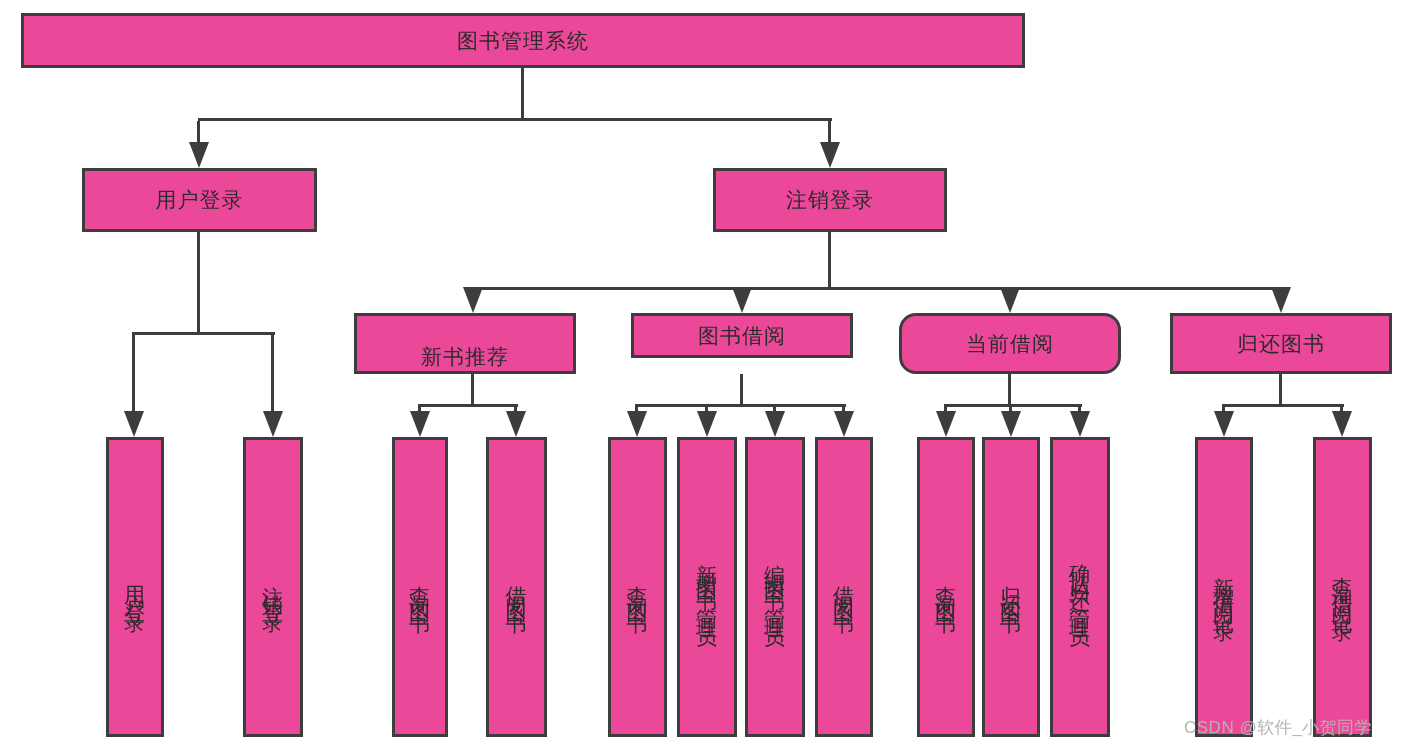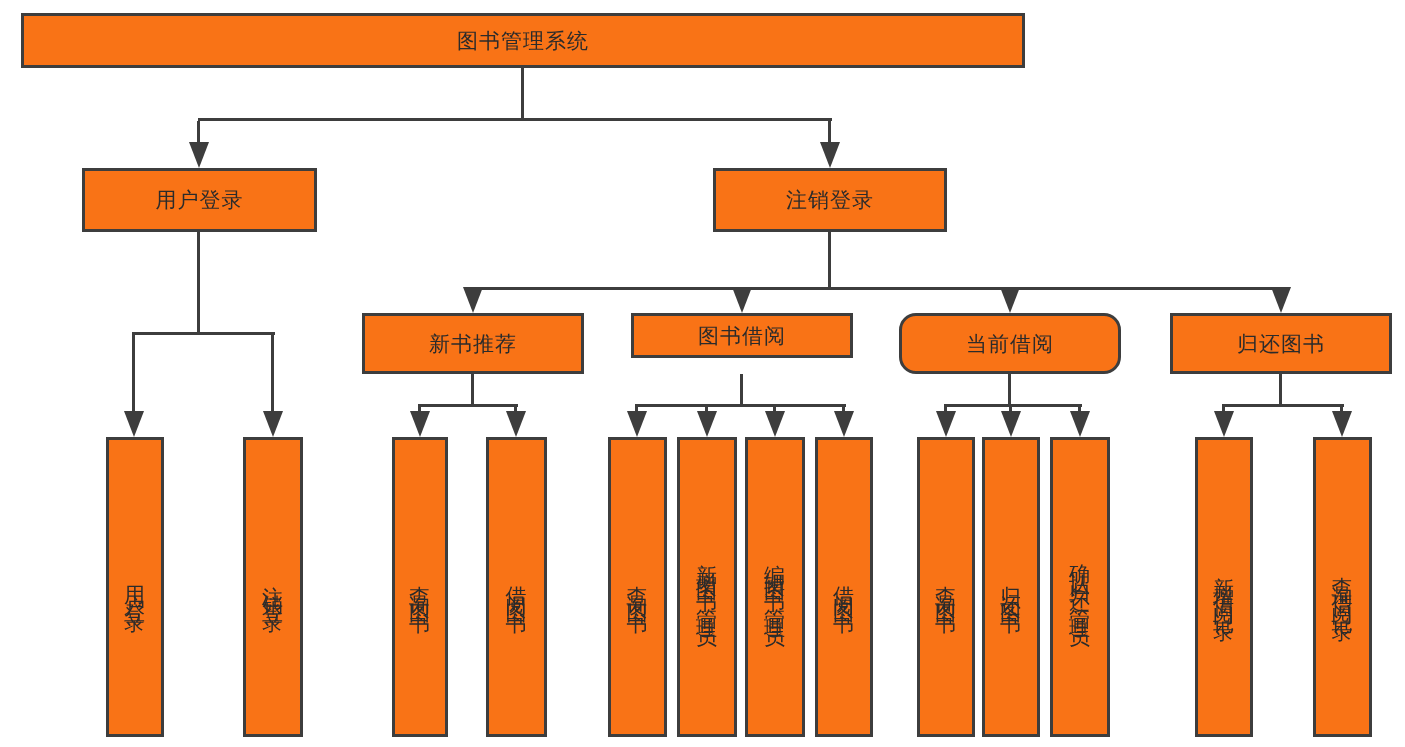--- a/index.html
+++ b/index.html
@@ -1,21 +1,21 @@
 <!DOCTYPE html>
 <html><head>
 <meta charset="utf-8">
 <style>
   html,body{margin:0;padding:0;background:#fff;}
   .canvas{
     position:relative;width:1405px;height:747px;background:#fff;overflow:hidden;
     font-family:"Liberation Sans","DejaVu Sans",sans-serif;color:#2b2b2b;
   }
   .box{
-    position:absolute;box-sizing:border-box;border:3px solid #3d3d3d;background:#f97316;
+    position:absolute;box-sizing:border-box;border:3px solid #3d3d3d;background:#ec4899;
     display:flex;align-items:center;justify-content:center;text-align:center;
   }
   .hbox{font-size:21px;letter-spacing:1px;}
   .vbox{
     writing-mode:vertical-rl;text-orientation:mixed;
     font-size:21px;letter-spacing:9px;line-height:1;
   }
   .vline{position:absolute;width:3px;background:#3d3d3d;}
   .hline{position:absolute;height:3px;background:#3d3d3d;}
   .arr{
@@ -58,21 +58,21 @@
   <div class="vline" style="left:271px;top:332px;height:79px;"></div>
   <div class="arr" style="left:263px;top:411px;"></div>
 
   <div class="vline" style="left:828px;top:232px;height:58px;"></div>
   <div class="hline" style="left:472px;top:287px;width:810px;"></div>
   <div class="arr" style="left:463px;top:287px;"></div>
   <div class="arr" style="left:732px;top:287px;"></div>
   <div class="arr" style="left:1000px;top:287px;"></div>
   <div class="arr" style="left:1271px;top:287px;"></div>
 
-  <div class="box hbox" style="left:362px;top:313px;width:222px;height:61px;">
+  <div class="box hbox" style="left:354px;top:313px;width:222px;height:61px;align-items:flex-end;">
     <span>新书推荐</span>
   </div>
   <div class="box hbox" style="left:631px;top:313px;width:222px;height:45px;">
     <span>图书借阅</span>
   </div>
   <div class="box hbox" style="left:899px;top:313px;width:222px;height:61px;border-radius:17px;">
     <span>当前借阅</span>
   </div>
   <div class="box hbox" style="left:1170px;top:313px;width:222px;height:61px;">
     <span>归还图书</span>
@@ -149,14 +149,15 @@
     <span>确认归还（管理员）</span>
   </div>
 
   <div class="box vbox" style="left:1195px;top:437px;width:58px;height:300px;">
     <span>新增借阅记录</span>
   </div>
   <div class="box vbox" style="left:1313px;top:437px;width:59px;height:300px;">
     <span>查询借阅记录</span>
   </div>
 
+  <div class="watermark">CSDN @软件_小贺同学</div>
 
 </div>
 
 </body></html>

